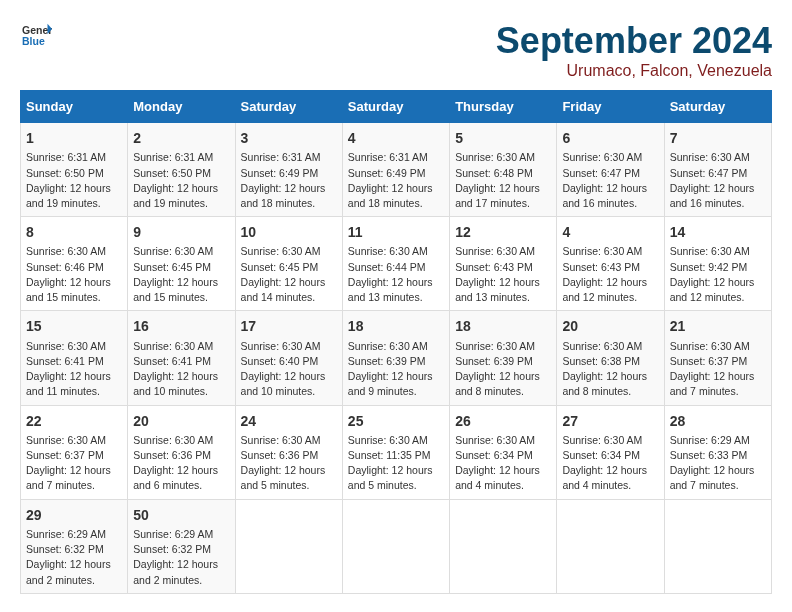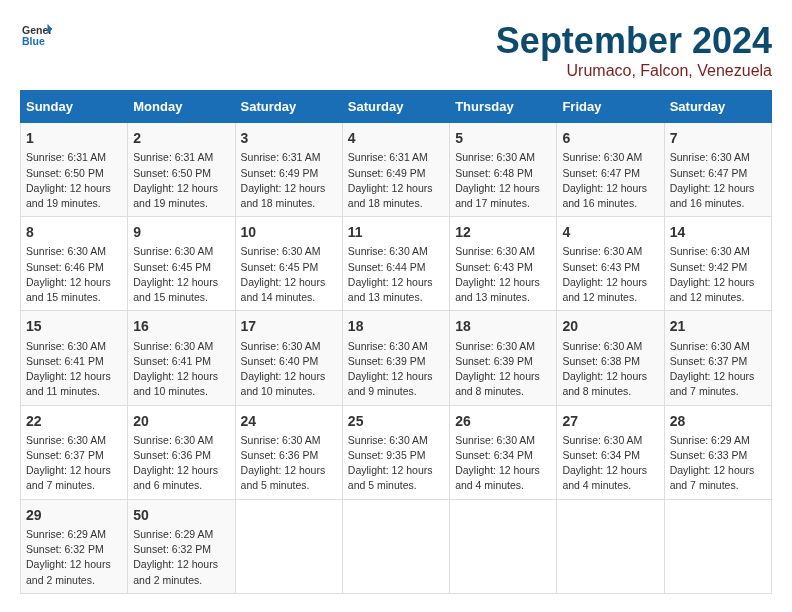--- a/index.html
+++ b/index.html
@@ -135,21 +135,21 @@
         <td><span class="day-num">17</span><span>Sunrise: 6:30 AM</span><br><span>Sunset: 6:40 PM</span><br><span>Daylight: 12 hours and 10 minutes.</span></td>
         <td><span class="day-num">18</span><span>Sunrise: 6:30 AM</span><br><span>Sunset: 6:39 PM</span><br><span>Daylight: 12 hours and 9 minutes.</span></td>
         <td><span class="day-num">18</span><span>Sunrise: 6:30 AM</span><br><span>Sunset: 6:39 PM</span><br><span>Daylight: 12 hours and 8 minutes.</span></td>
         <td><span class="day-num">20</span><span>Sunrise: 6:30 AM</span><br><span>Sunset: 6:38 PM</span><br><span>Daylight: 12 hours and 8 minutes.</span></td>
         <td><span class="day-num">21</span><span>Sunrise: 6:30 AM</span><br><span>Sunset: 6:37 PM</span><br><span>Daylight: 12 hours and 7 minutes.</span></td>
       </tr>
       <tr>
         <td><span class="day-num">22</span><span>Sunrise: 6:30 AM</span><br><span>Sunset: 6:37 PM</span><br><span>Daylight: 12 hours and 7 minutes.</span></td>
         <td><span class="day-num">20</span><span>Sunrise: 6:30 AM</span><br><span>Sunset: 6:36 PM</span><br><span>Daylight: 12 hours and 6 minutes.</span></td>
         <td><span class="day-num">24</span><span>Sunrise: 6:30 AM</span><br><span>Sunset: 6:36 PM</span><br><span>Daylight: 12 hours and 5 minutes.</span></td>
-        <td><span class="day-num">25</span><span>Sunrise: 6:30 AM</span><br><span>Sunset: 9:35 PM</span><br><span>Daylight: 12 hours and 5 minutes.</span></td>
+        <td><span class="day-num">25</span><span>Sunrise: 6:30 AM</span><br><span>Sunset: 11:35 PM</span><br><span>Daylight: 12 hours and 5 minutes.</span></td>
         <td><span class="day-num">26</span><span>Sunrise: 6:30 AM</span><br><span>Sunset: 6:34 PM</span><br><span>Daylight: 12 hours and 4 minutes.</span></td>
         <td><span class="day-num">27</span><span>Sunrise: 6:30 AM</span><br><span>Sunset: 6:34 PM</span><br><span>Daylight: 12 hours and 4 minutes.</span></td>
         <td><span class="day-num">28</span><span>Sunrise: 6:29 AM</span><br><span>Sunset: 6:33 PM</span><br><span>Daylight: 12 hours and 7 minutes.</span></td>
       </tr>
       <tr>
         <td><span class="day-num">29</span><span>Sunrise: 6:29 AM</span><br><span>Sunset: 6:32 PM</span><br><span>Daylight: 12 hours and 2 minutes.</span></td>
         <td><span class="day-num">50</span><span>Sunrise: 6:29 AM</span><br><span>Sunset: 6:32 PM</span><br><span>Daylight: 12 hours and 2 minutes.</span></td>
         <td class="empty">&nbsp;</td>
         <td class="empty">&nbsp;</td>
         <td class="empty">&nbsp;</td>

